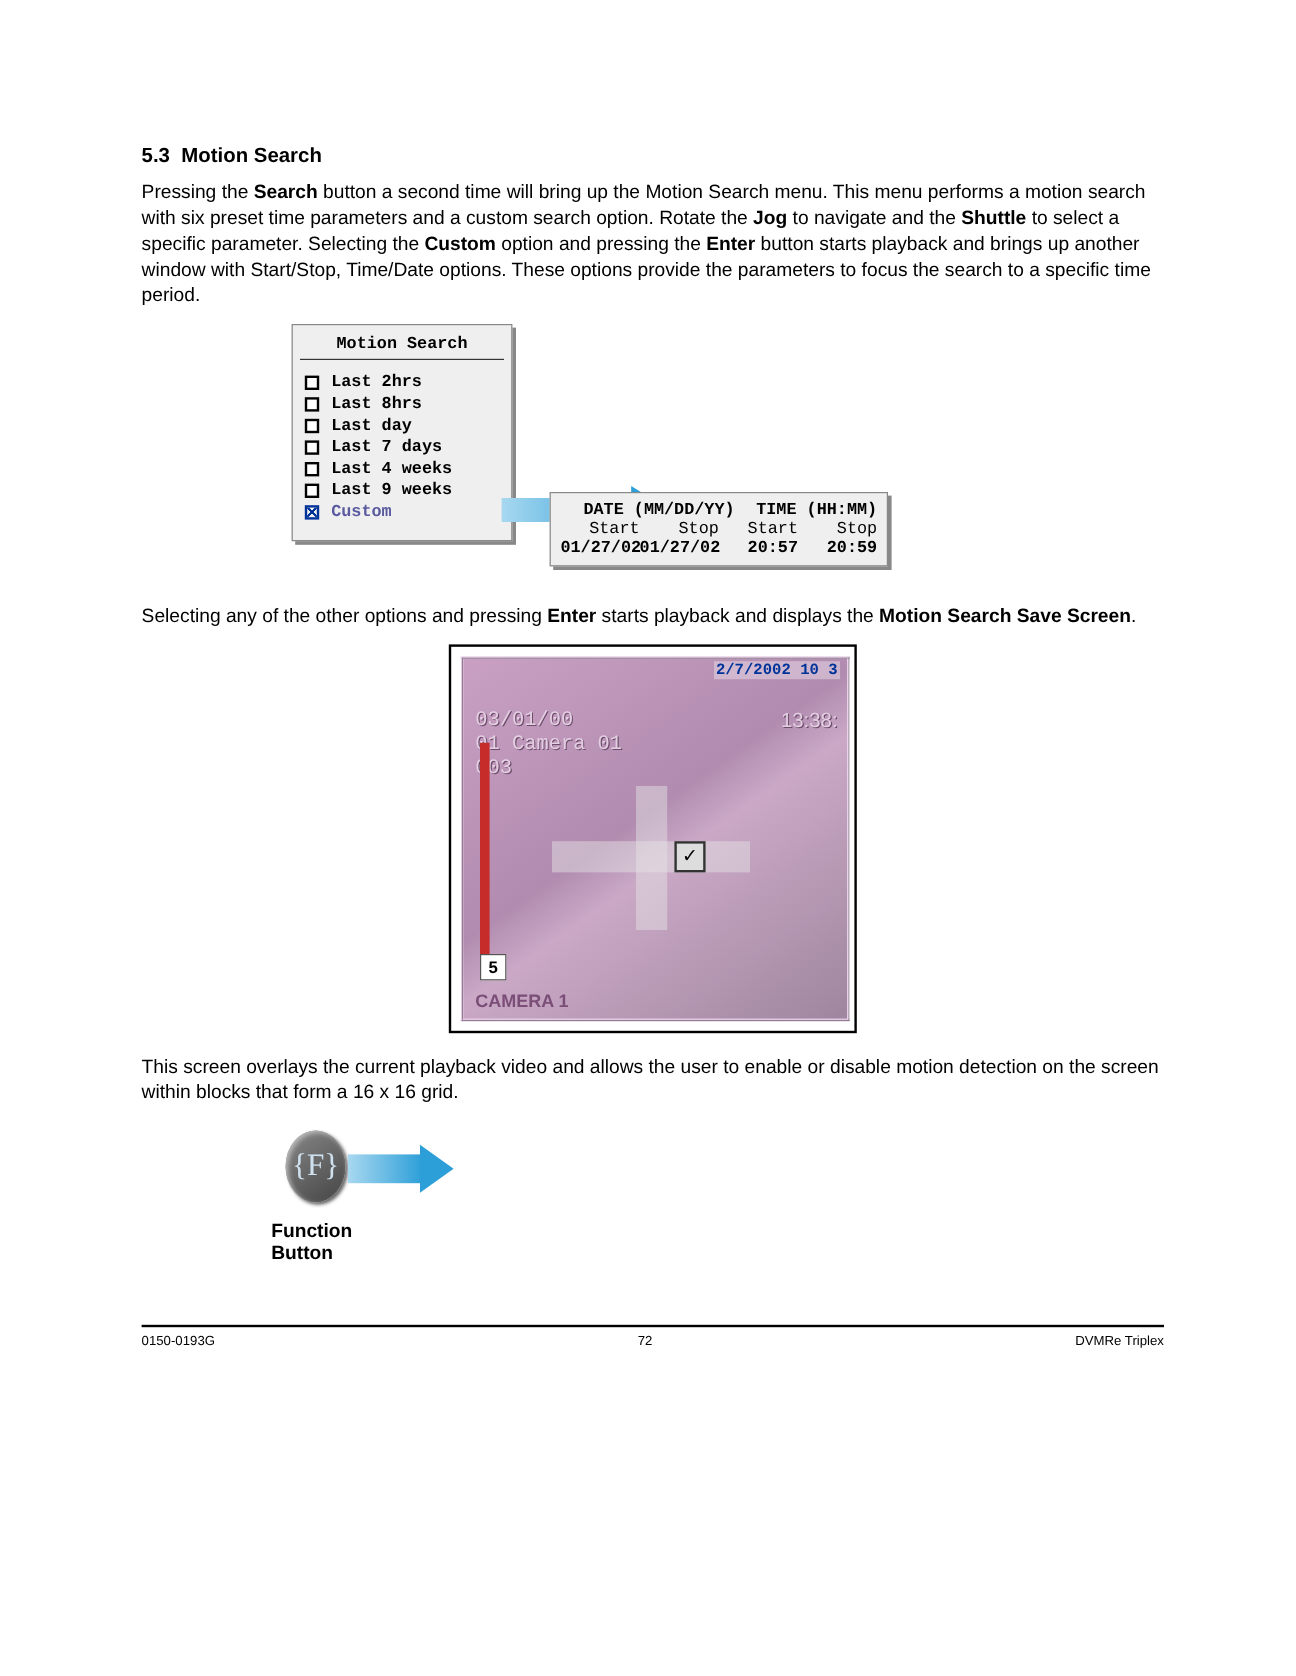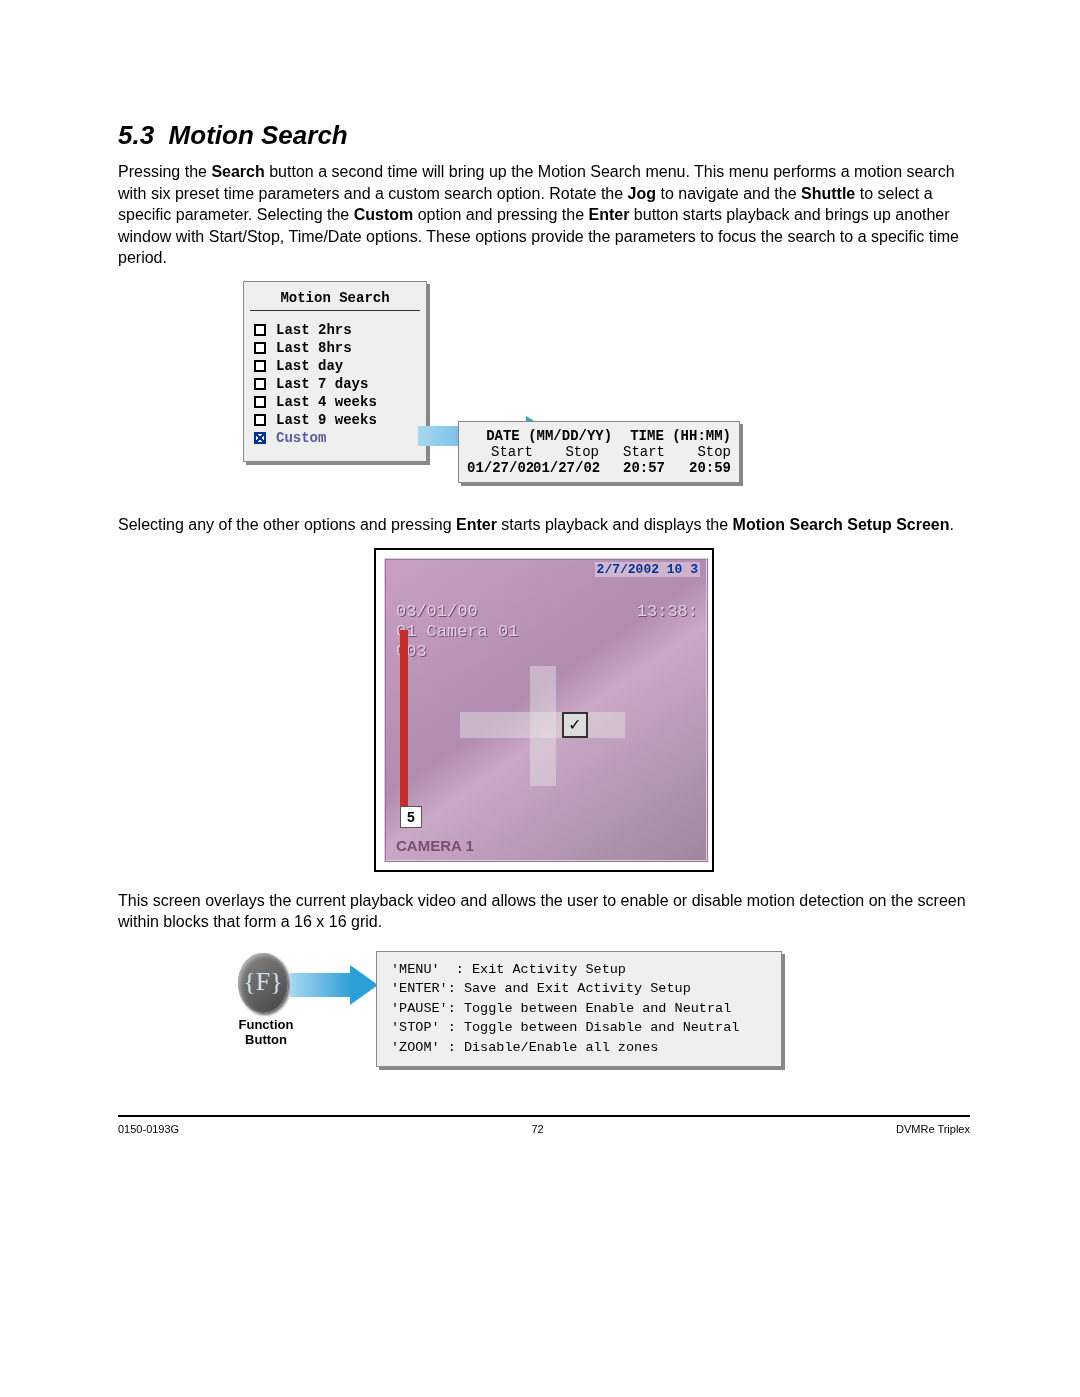--- a/index.html
+++ b/index.html
@@ -9,24 +9,23 @@
     font-family: Arial, Helvetica, sans-serif;
     color: #000;
     width: 1080px;
   }
   .page {
     padding: 120px 110px 40px 118px;
     box-sizing: border-box;
     width: 1080px;
   }
   h2 {
-    font-size: 26px;
+    font-size: 17px;
     font-weight: bold;
     margin: 0 0 10px 0;
-    font-style: italic;
   }
   p {
     font-size: 16px;
     line-height: 1.35;
     margin: 0 0 12px 0;
   }
   .b { font-weight: bold; }
   .mono { font-family: "Courier New", Courier, monospace; font-weight: bold; font-size: 14px; }
   .mono-r { font-family: "Courier New", Courier, monospace; font-size: 14px; }
   
@@ -135,21 +134,21 @@
     color: #e4cfe2;
     font-family: "Courier New", monospace;
     font-size: 17px;
     line-height: 1.2;
     text-shadow: 1px 1px 0 #6d4d6b;
     white-space: pre;
   }
   .cam .midtime {
     position: absolute; top: 42px; right: 8px;
     color: #e4cfe2;
-    font-family: Liberation Mono, monospace;
+    font-family: Liberation Sans, sans-serif;
     font-size: 17px;
     text-shadow: 1px 1px 0 #6d4d6b;
   }
   .cam .redbar {
     position: absolute; left: 14px; top: 70px; width: 8px; height: 190px; background: #c52c2a;
   }
   .cam .crossV { position:absolute; left:144px; top:106px; width:26px; height:120px; background: rgba(230,230,230,0.45); }
   .cam .crossH { position:absolute; left:74px; top:152px; width:165px; height:26px; background: rgba(230,230,230,0.45); }
   .cam .tickbox {
     position: absolute; left: 176px; top: 152px;
@@ -179,22 +178,22 @@
     border-radius: 50%;
     background: linear-gradient(145deg, #888, #444);
     color: #cfe1ef;
     font-family: Georgia, serif;
     font-size: 26px;
     text-align: center;
     line-height: 58px;
     box-shadow: inset 2px 2px 4px #bbb, 2px 2px 3px #666;
   }
   .f-label {
-    position: absolute; left: 108px; top: 72px;
-    font-weight: bold; font-size: 13px; text-align: center; width: 80px;
+    position: absolute; left: 108px; top: 84px;
+    font-weight: bold; font-size: 16px; text-align: left; width: 80px;
   }
   .arrow2 {
     position: absolute;
     left: 172px; top: 20px;
   }
   .arrow2 .shaft {
     position: absolute; left: 0; top: 8px; width: 62px; height: 24px;
     background: linear-gradient(to right, #a8d8f0, #2d9fd8);
   }
   .arrow2 .head {
@@ -293,21 +292,21 @@
       <div class="date-r" style="font-weight:bold">
         <span>01/27/02</span>
         <span>01/27/02</span>
         <span>20:57</span>
         <span>20:59</span>
       </div>
     </div>
   </div>
 
   <p>
-    <span>Selecting any of the other options and pressing </span><span class="b">Enter</span><span> starts playback and displays the </span><span class="b">Motion Search Setup Screen</span><span>.</span>
+    <span>Selecting any of the other options and pressing </span><span class="b">Enter</span><span> starts playback and displays the </span><span class="b">Motion Search Save Screen</span><span>.</span>
   </p>
 
   <div class="camera-wrap">
     <div class="cam">
       <div class="topright">2/7/2002 10 3</div>
       <div class="midover"><span>03/01/00</span>
 <span>01 Camera 01</span>
 <span>003</span></div>
       <div class="midtime">13:38:</div>
       <div class="redbar"></div>
@@ -322,25 +321,20 @@
   <p>This screen overlays the current playback video and allows the user to enable or disable motion detection on the screen within blocks that form a 16 x 16 grid.</p>
 
 
   <div class="func-diag">
     <div class="f-oval">{F}</div>
     <div class="f-label">Function Button</div>
     <div class="arrow2">
         <div class="shaft"></div>
         <div class="head"></div>
       </div>
-    <div class="help-box">'MENU'  : Exit Activity Setup
-'ENTER': Save and Exit Activity Setup
-'PAUSE': Toggle between Enable and Neutral
-'STOP' : Toggle between Disable and Neutral
-'ZOOM' : Disable/Enable all zones</div>
   </div>
 
   <hr class="footer-hr">
   <div class="footer">
     <span>0150-0193G</span>
     <span>72</span>
     <span>DVMRe Triplex</span>
   </div>
 
 </div>

